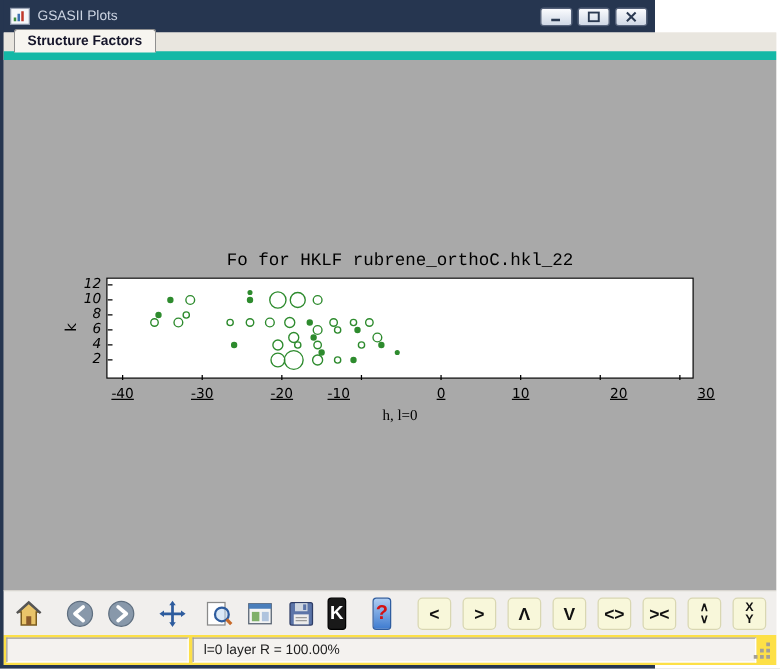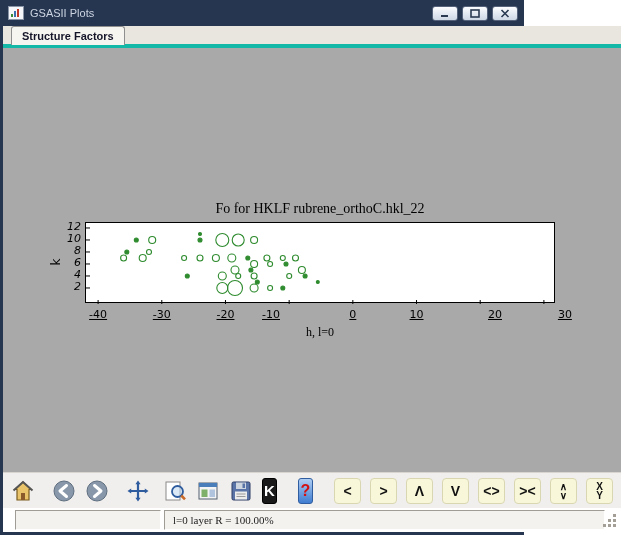--- a/index.html
+++ b/index.html
@@ -11,49 +11,49 @@
   .app-icon { width:16px; height:14px; margin-right:6px; flex:0 0 auto; }
   .title-text { font-size:11px; color:#ccd4e2; flex:1 1 auto; white-space:nowrap; }
   .win-controls { display:flex; gap:4px; }
   .winbtn { width:26px; height:15px; border:1px solid #55627a; border-radius:3px;
             background:linear-gradient(#fbfcfe,#cfd8e6); display:flex; align-items:center; justify-content:center; cursor:default; }
 
   
   .main { width:618px; height:506px; display:flex; flex-direction:column; background:#edeae4; }
 
   
-  .tabstrip { height:22px; background:#e9e6df; display:flex; align-items:flex-end; padding-left:8px; border-bottom:4px solid #14b8a6; }
+  .tabstrip { height:22px; background:#e9e6df; display:flex; align-items:flex-end; padding-left:8px; border-bottom:7px solid #14b8a6; }
   .tab { background:#f7f5f0; border:1px solid #8f8f8f; border-bottom:none; border-radius:3px 3px 0 0;
          padding:3px 10px 3px 10px; font-size:11px; font-weight:bold; color:#15152a; position:relative; top:1px; }
 
   
   #figure { flex:1 1 auto; position:relative; background:#a9a9a9; overflow:hidden; }
   .plot-title { position:absolute; left:82px; top:153px; width:470px; text-align:center;
-                font-family:Liberation Serif, serif; font-size:14px; color:#000; }
+                font-family:Liberation Mono, monospace; font-size:14px; color:#000; }
   .axes { position:absolute; left:82px; top:174px; width:470px; height:81px; background:#ffffff; border:1px solid #000; }
   .axes svg { display:block; }
   .xtick { position:absolute; top:260px; transform:translateX(-50%); font-family:"DejaVu Sans",sans-serif; font-size:11px; color:#000;text-decoration:underline; }
   .ytick { position:absolute; left:40px; width:38px; text-align:right; font-family:"DejaVu Sans",sans-serif; font-size:11px; color:#000;font-style:italic; }
   .xlabel { position:absolute; left:82px; top:277px; width:470px; text-align:center; font-family:Liberation Serif, serif; font-size:12px; color:#000; }
   .ylabel { position:absolute; left:50px; top:207px; transform:rotate(-90deg); font-family:"DejaVu Sans",sans-serif; font-size:12px; color:#000; }
 
   
   .toolbar { height:36px; background:#f1efed; border-top:1px solid #d8d5d0; display:flex; align-items:center; gap:9px; padding:0 8px; }
   .toolbtn { width:26px; height:26px; display:flex; align-items:center; justify-content:center; background:transparent; border:none; cursor:default; }
   .ml8 { margin-left:8px; } .ml4 { margin-left:4px; } .ml12 { margin-left:12px; }
   .btn-k { width:26px; height:26px; background:#191919; border:1px solid #000; border-radius:3px;
            color:#fff; font-weight:bold; font-size:15px; display:flex; align-items:center; justify-content:center; }
   .btn-help { width:26px; height:26px; background:linear-gradient(#aecdf2,#3f7cd0); border:1px solid #2f5da0; border-radius:3px;
               color:#d41111; font-weight:bold; font-size:16px; display:flex; align-items:center; justify-content:center; }
   .navbtn { min-width:27px; height:26px; background:#f8f7da; border:1px solid #d9d7b2; border-radius:4px;
             display:flex; align-items:center; justify-content:center; font-weight:bold; font-size:14px; color:#111; cursor:default; }
   .navbtn.stack { flex-direction:column; font-size:10px; line-height:9px; }
 
   
-  .statusbar { height:24px; background:#ffffff; display:flex; gap:3px; padding:2px 16px 2px 12px; position:relative;font-family:Liberation Serif, serif; }
+  .statusbar { height:24px; background:#fde047; display:flex; gap:3px; padding:2px 16px 2px 2px; position:relative; }
   .status-pane { background:#f4f2ef; border:1px solid; border-color:#9f9c96 #ffffff #ffffff #9f9c96; }
   .status-pane.left { width:146px; flex:0 0 auto; }
   .status-pane.mainp { flex:1 1 auto; font-size:11px; color:#1c1c1c; line-height:18px; padding-left:8px; white-space:nowrap; }
   .grip { position:absolute; right:5px; top:6px; width:3px; height:3px; background:#a39f97;
           box-shadow:-5px 5px #a39f97, 0 5px #a39f97, -10px 10px #a39f97, -5px 10px #a39f97, 0 10px #a39f97; }
 </style>
 </head>
 <body>
 
 <div class="window">

